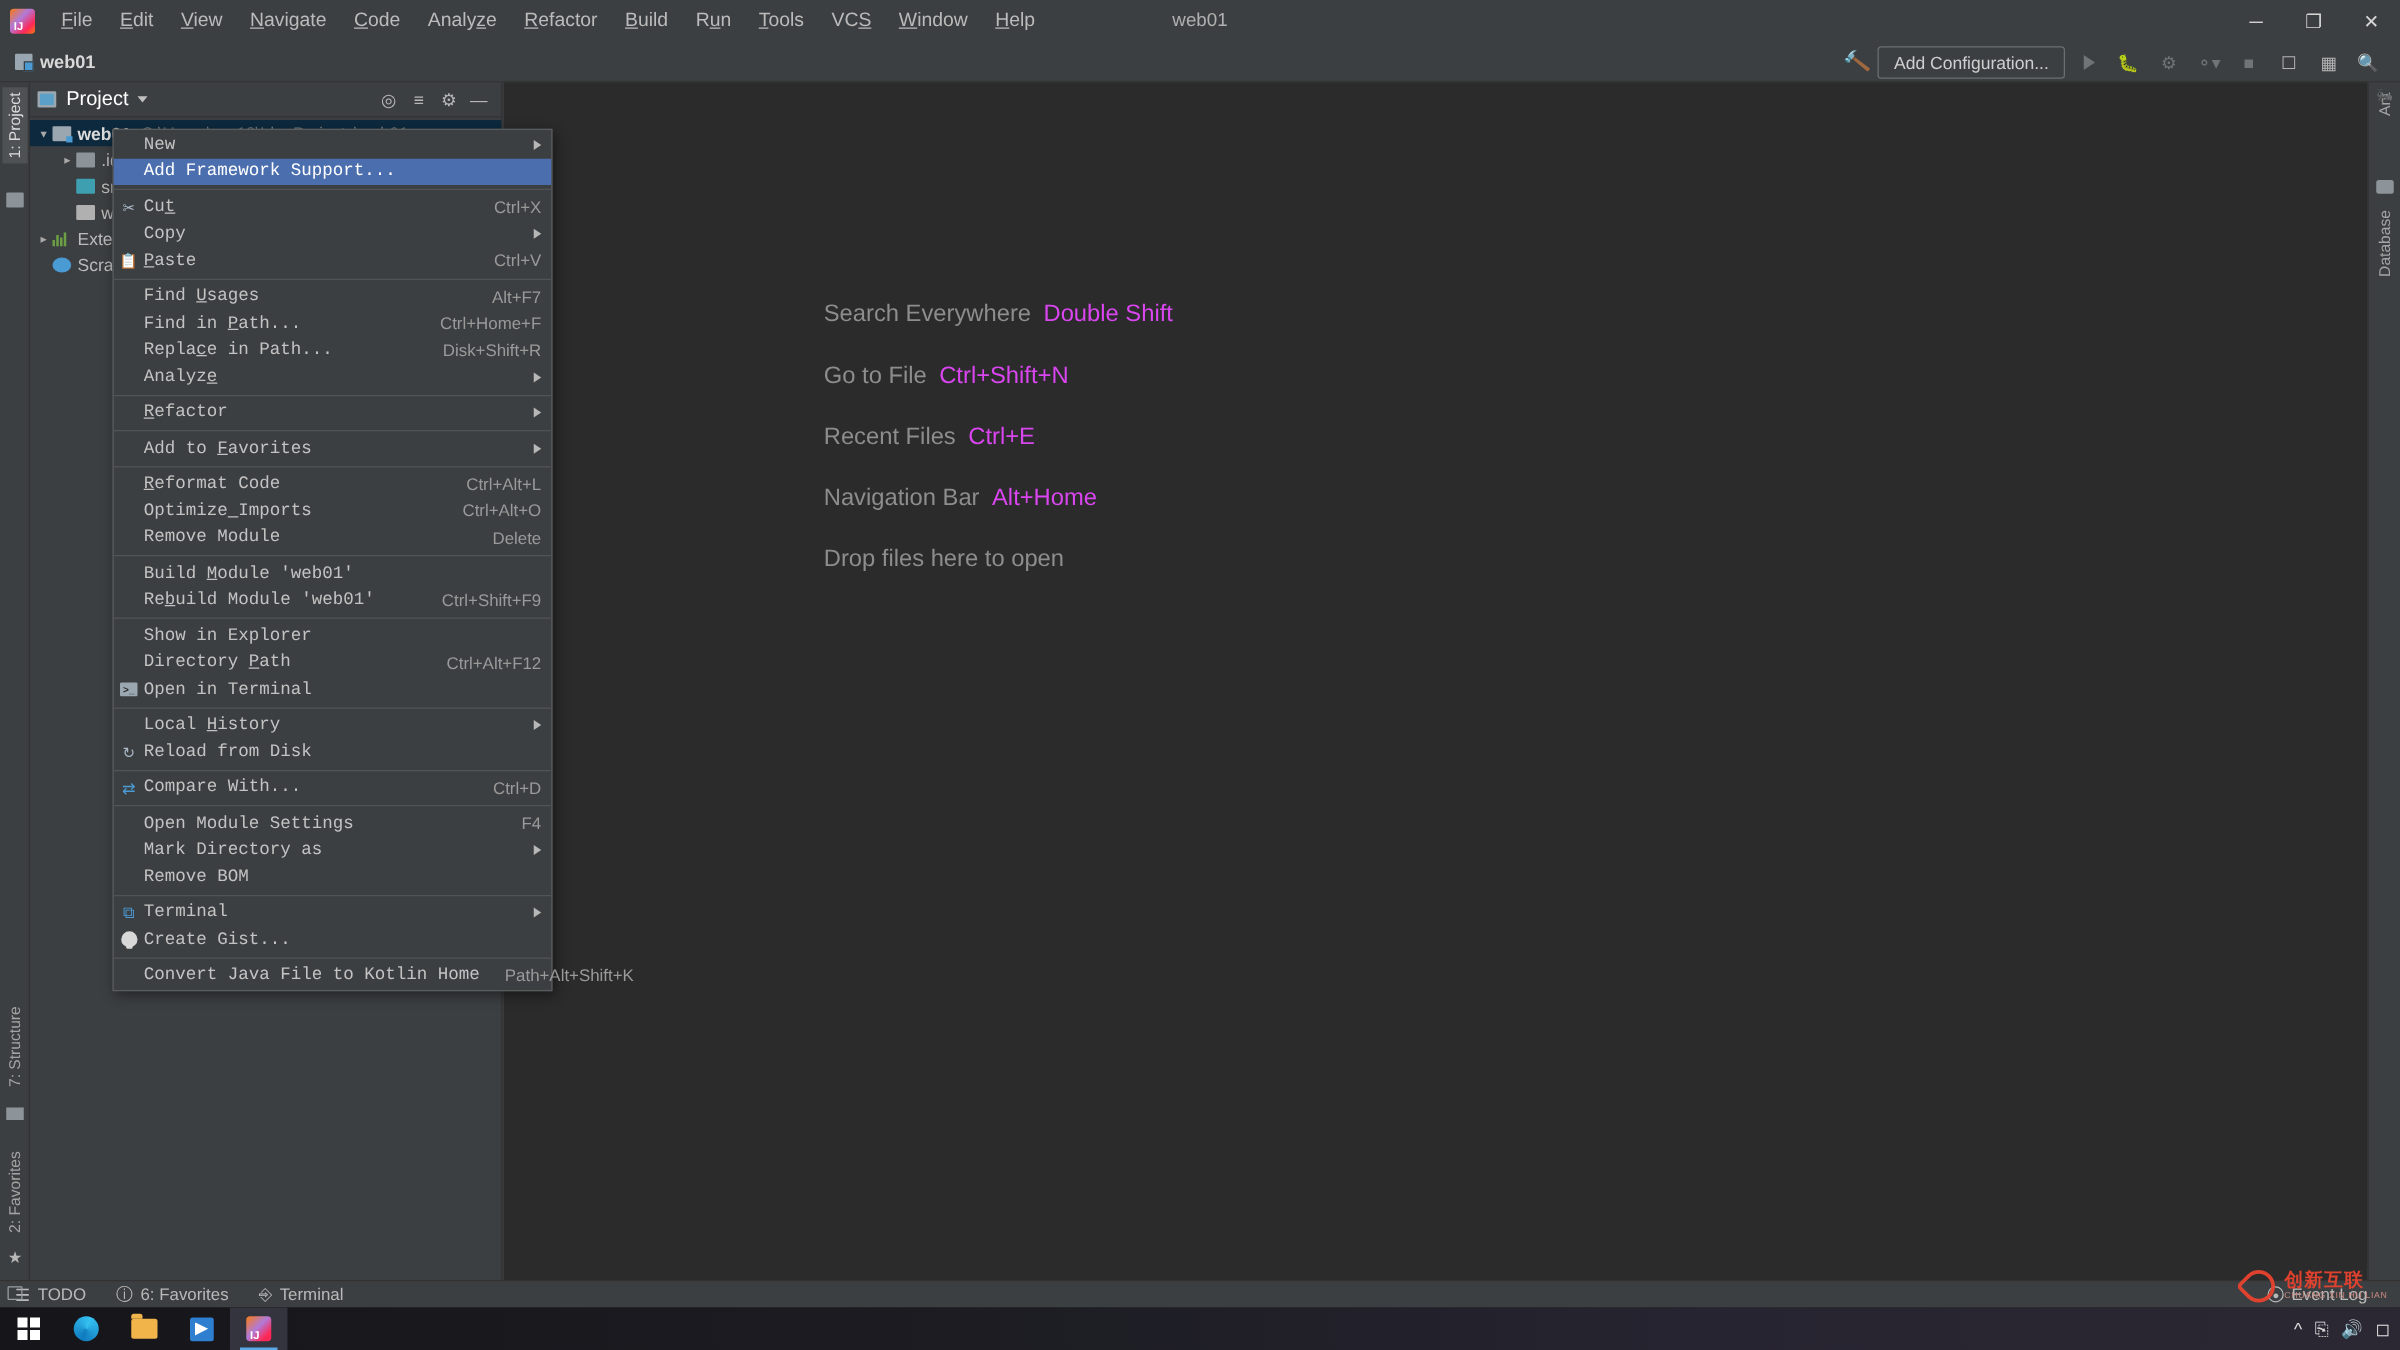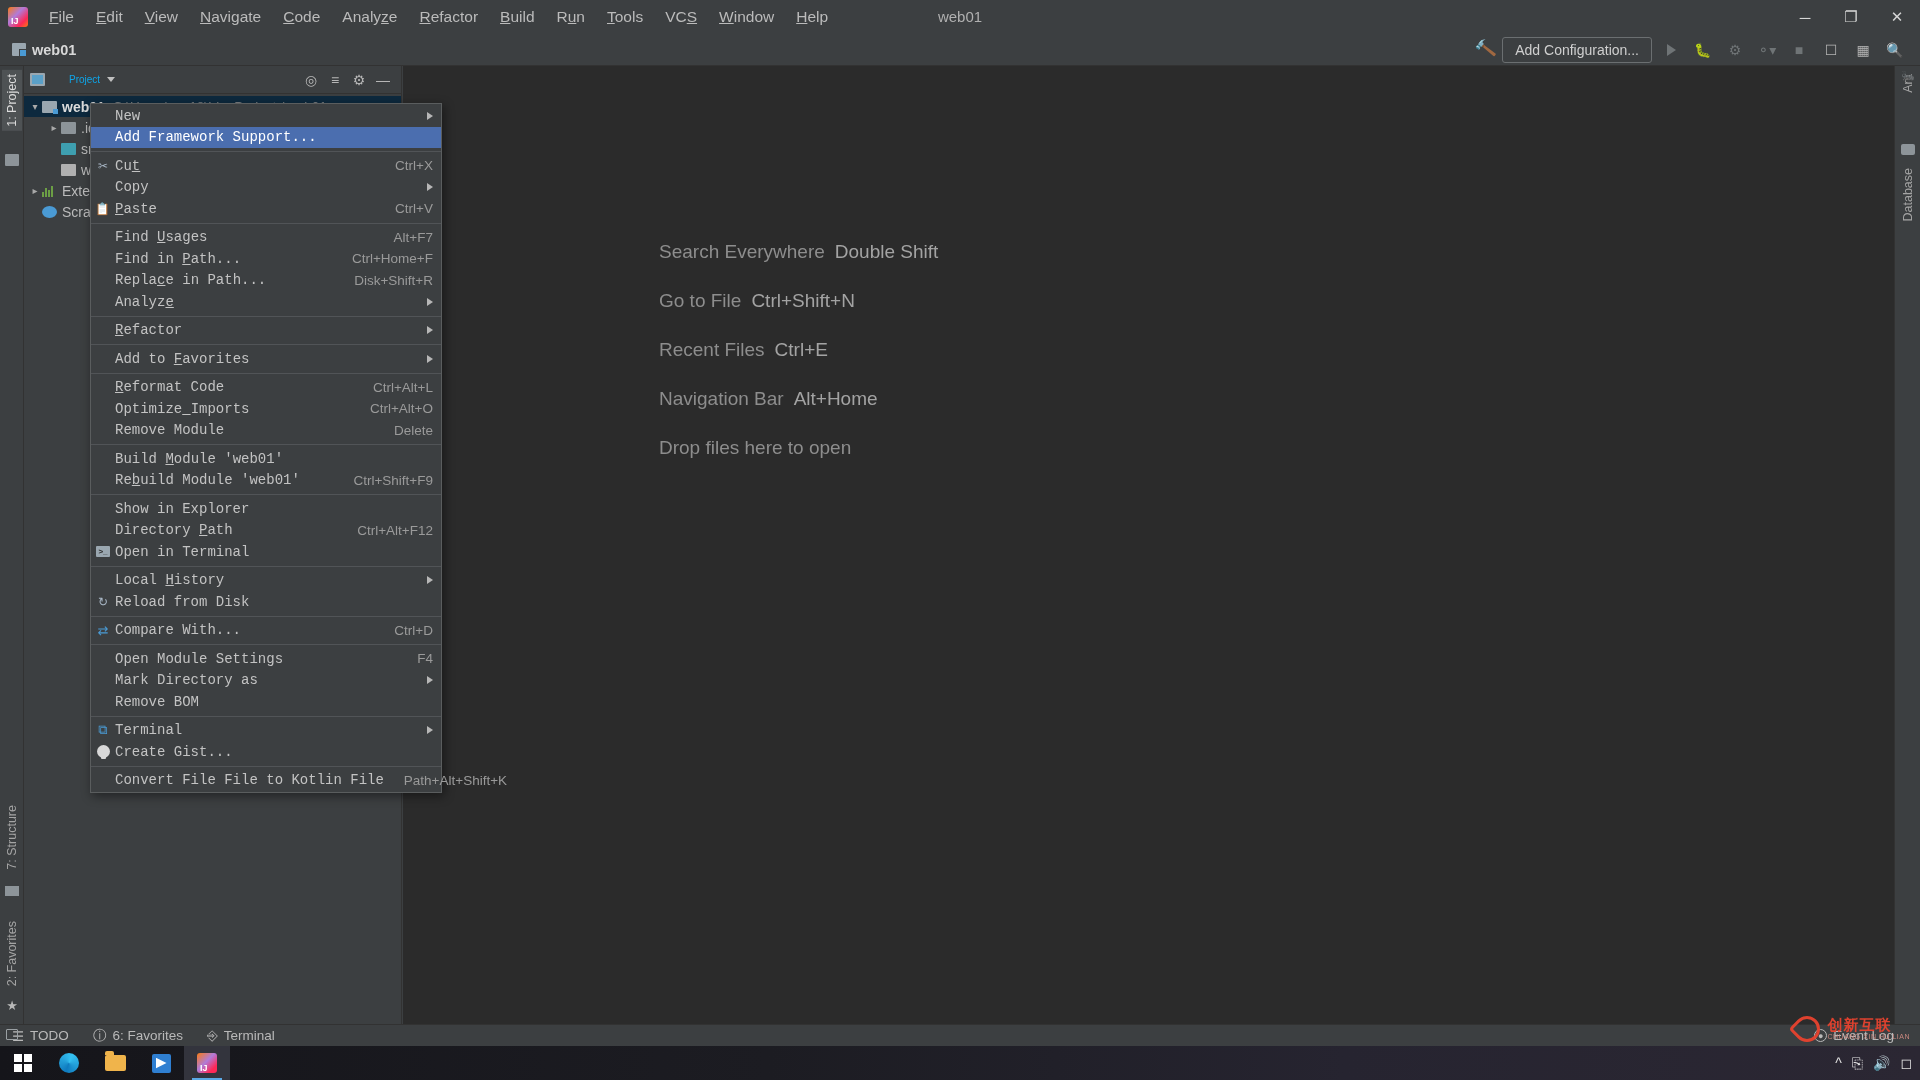--- a/index.html
+++ b/index.html
@@ -94,21 +94,21 @@
 
   
   .projpanel {
     position: absolute; left: 24px; top: 66px; width: 378px; bottom: 56px;
     background: #3c3f41; border-right: 1px solid #323232;
   }
   .projhead {
     height: 28px; display: flex; align-items: center; padding: 0 6px;
     border-bottom: 1px solid #323232;
   }
-  .projhead .pl { color: #0ea5e9; font-size: 10px; margin-left: 24px; }
+  .projhead .pl { color: #ffffff; font-size: 16px; margin-left: 8px; }
   .proj-sq { width: 15px; height: 13px; border: 2px solid #9aa7b0; background: #5aa0c8; border-radius: 1px; }
   .caret-dn {
     width: 0; height: 0; border-top: 5px solid #c0c0c0;
     border-left: 4px solid transparent; border-right: 4px solid transparent;
     margin-left: 7px;
   }
   .projhead .spacer { flex: 1; }
   .ph-ic { width: 24px; height: 22px; display: flex; align-items: center;
            justify-content: center; color: #b6b6b6; font-size: 14px; }
 
@@ -132,21 +132,21 @@
   .tlabel.bold { font-weight: bold; color: #dcdcdc; }
   .tpath { color: #7b7f82; margin-left: 8px; font-size: 13.5px; }
 
   
   .editor {
     position: absolute; left: 403px; top: 66px; right: 26px; bottom: 56px;
     background: #2b2b2b;
   }
   .tips { position: absolute; left: 256px; top: 175px; }
   .tiprow { margin-bottom: 27px; font-size: 19px; color: #8d8d8d; white-space: nowrap; }
-  .tiprow .key { color: #a3a3a3; margin-left: 10px; }
+  .tiprow .key { color: #d946ef; margin-left: 10px; }
 
   
   .rightstrip {
     position: absolute; right: 0; top: 66px; width: 26px; bottom: 56px;
     background: #3c3f41; border-left: 1px solid #323232;
   }
 
   
   .statusbar {
     position: absolute; left: 0; bottom: 34px; width: 1920px; height: 22px;
@@ -566,18 +566,18 @@
       </div>
       <div class="cmi">
         <span class="ic">
           <span class="ic-gh"></span>
         </span>
         <span class="lbl">Create Gist...</span>
       </div>
       <div class="cm-sep"></div>
       <div class="cmi">
         <span class="ic"></span>
-        <span class="lbl">Convert File File to Kotlin File</span>
+        <span class="lbl">Convert Java File to Kotlin Home</span>
         <span class="sc">Path+Alt+Shift+K</span>
       </div>
     </div>
 
 </div>
 
 </body></html>

